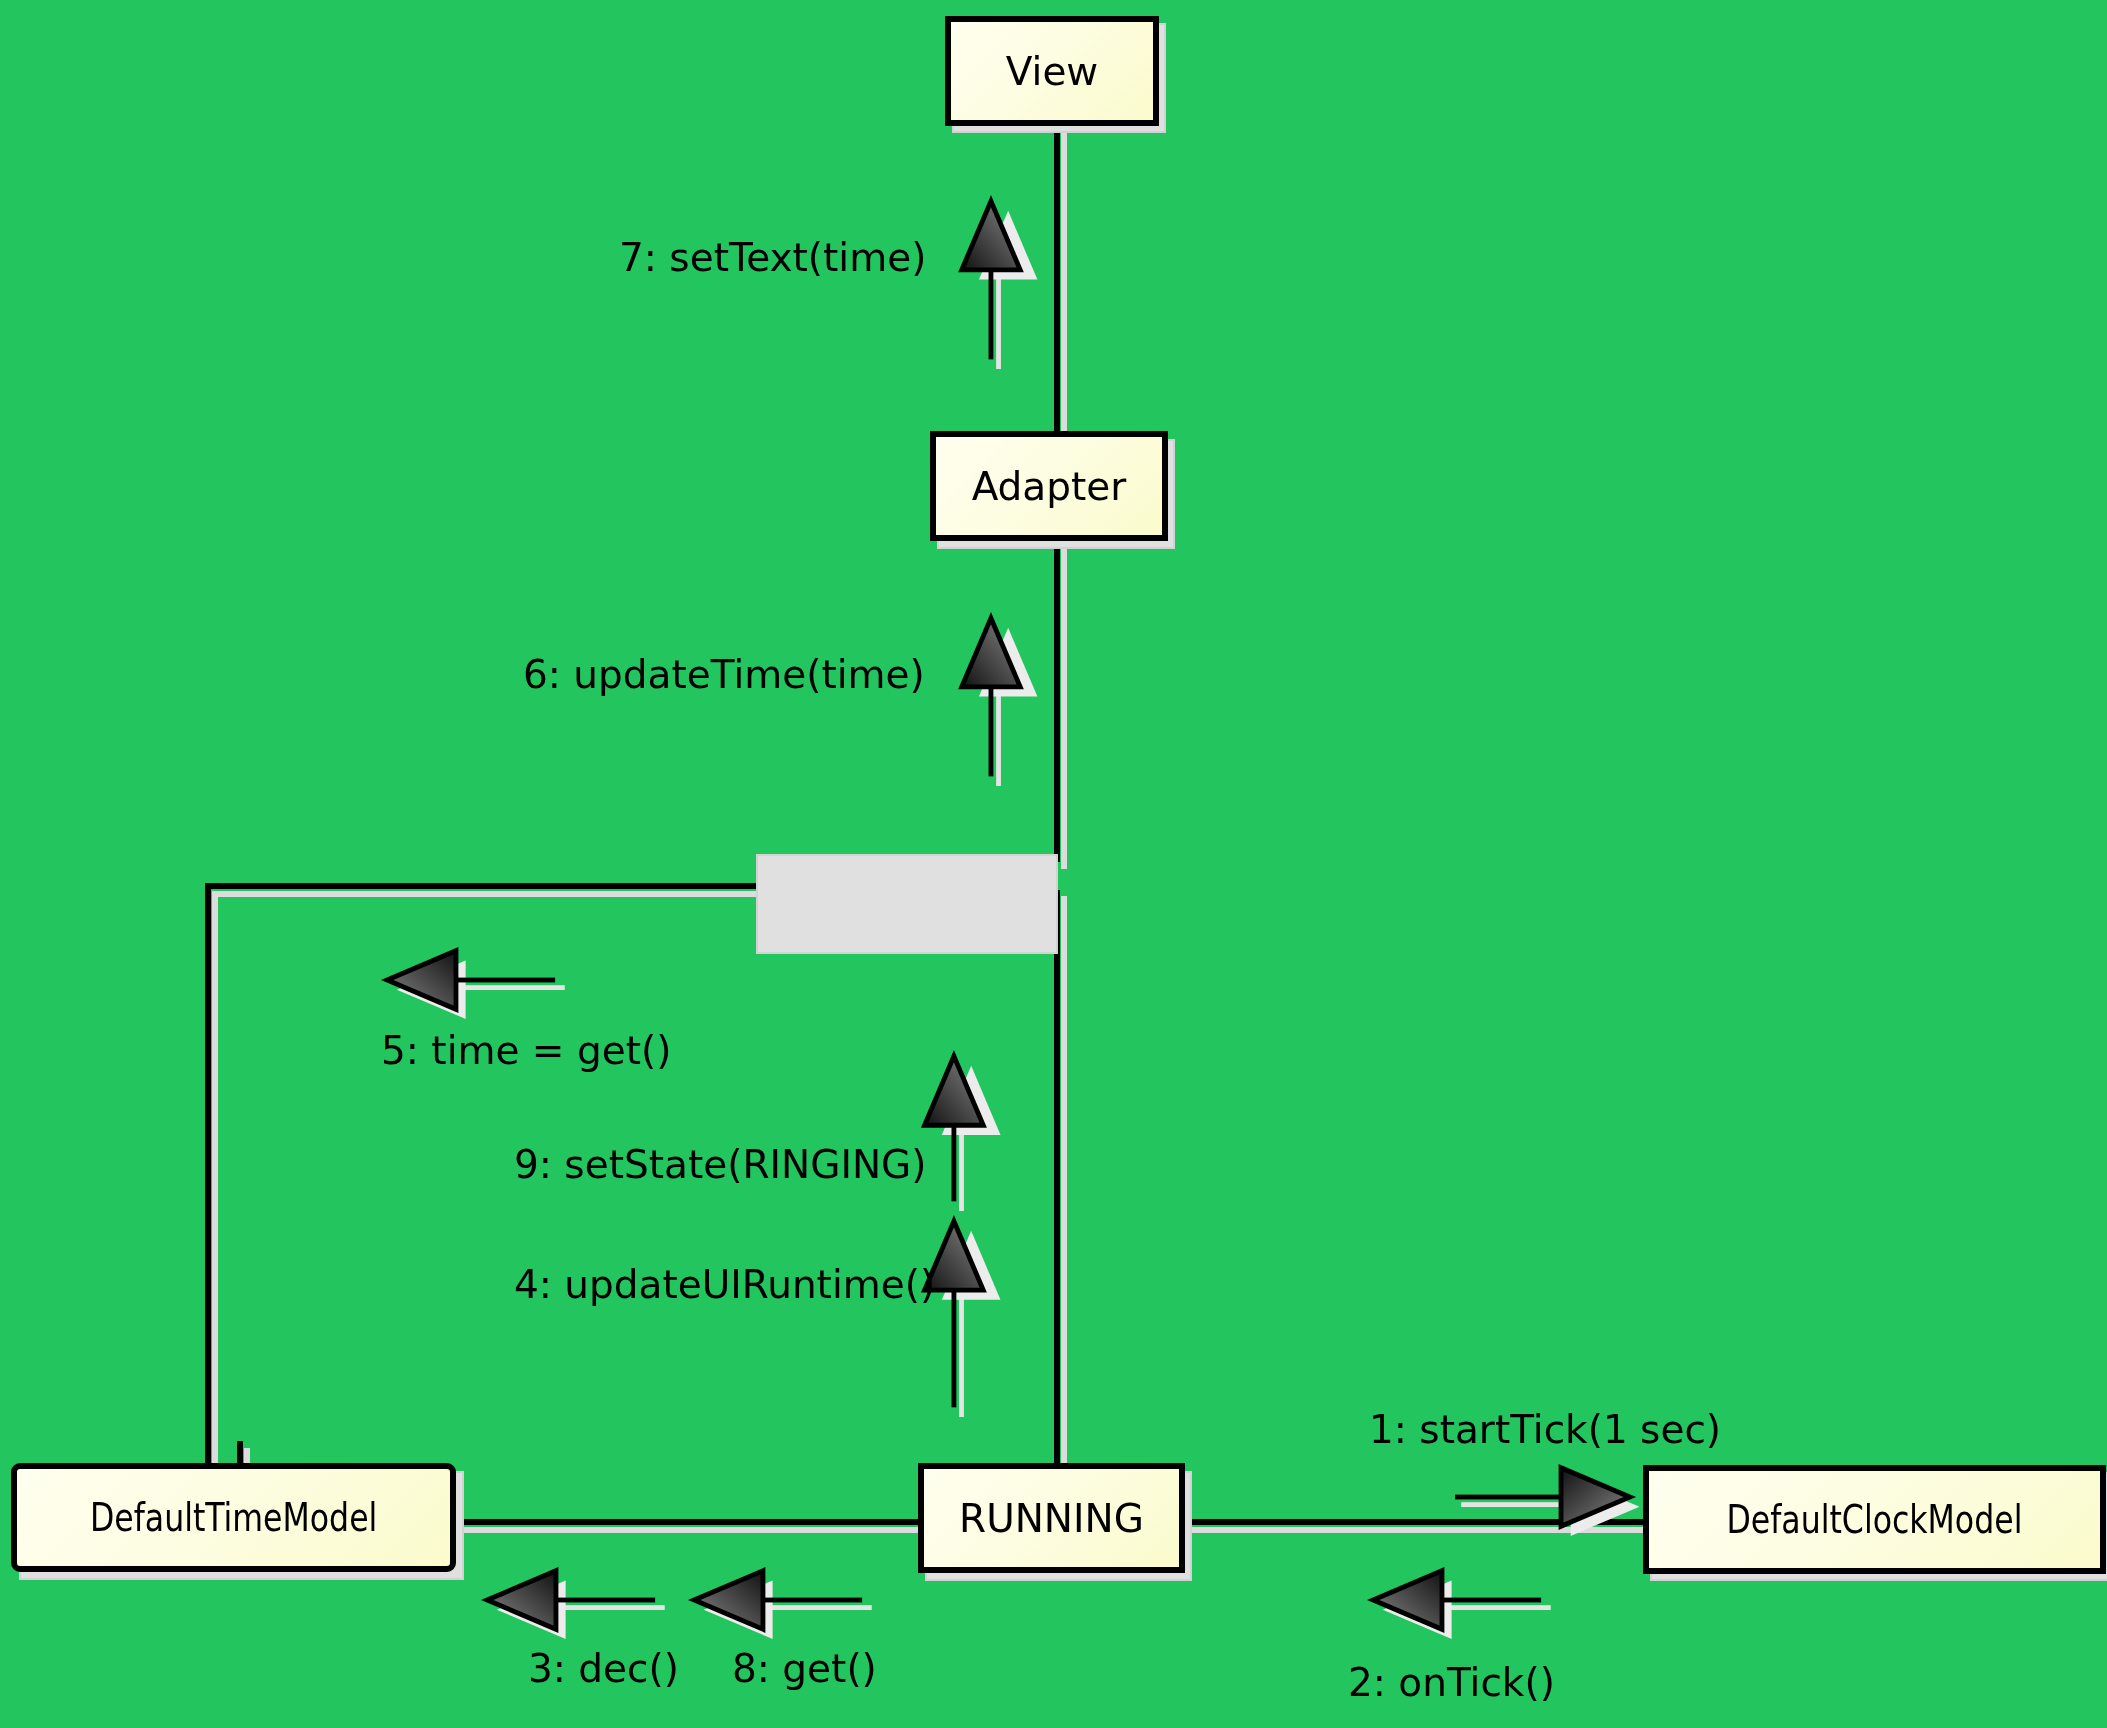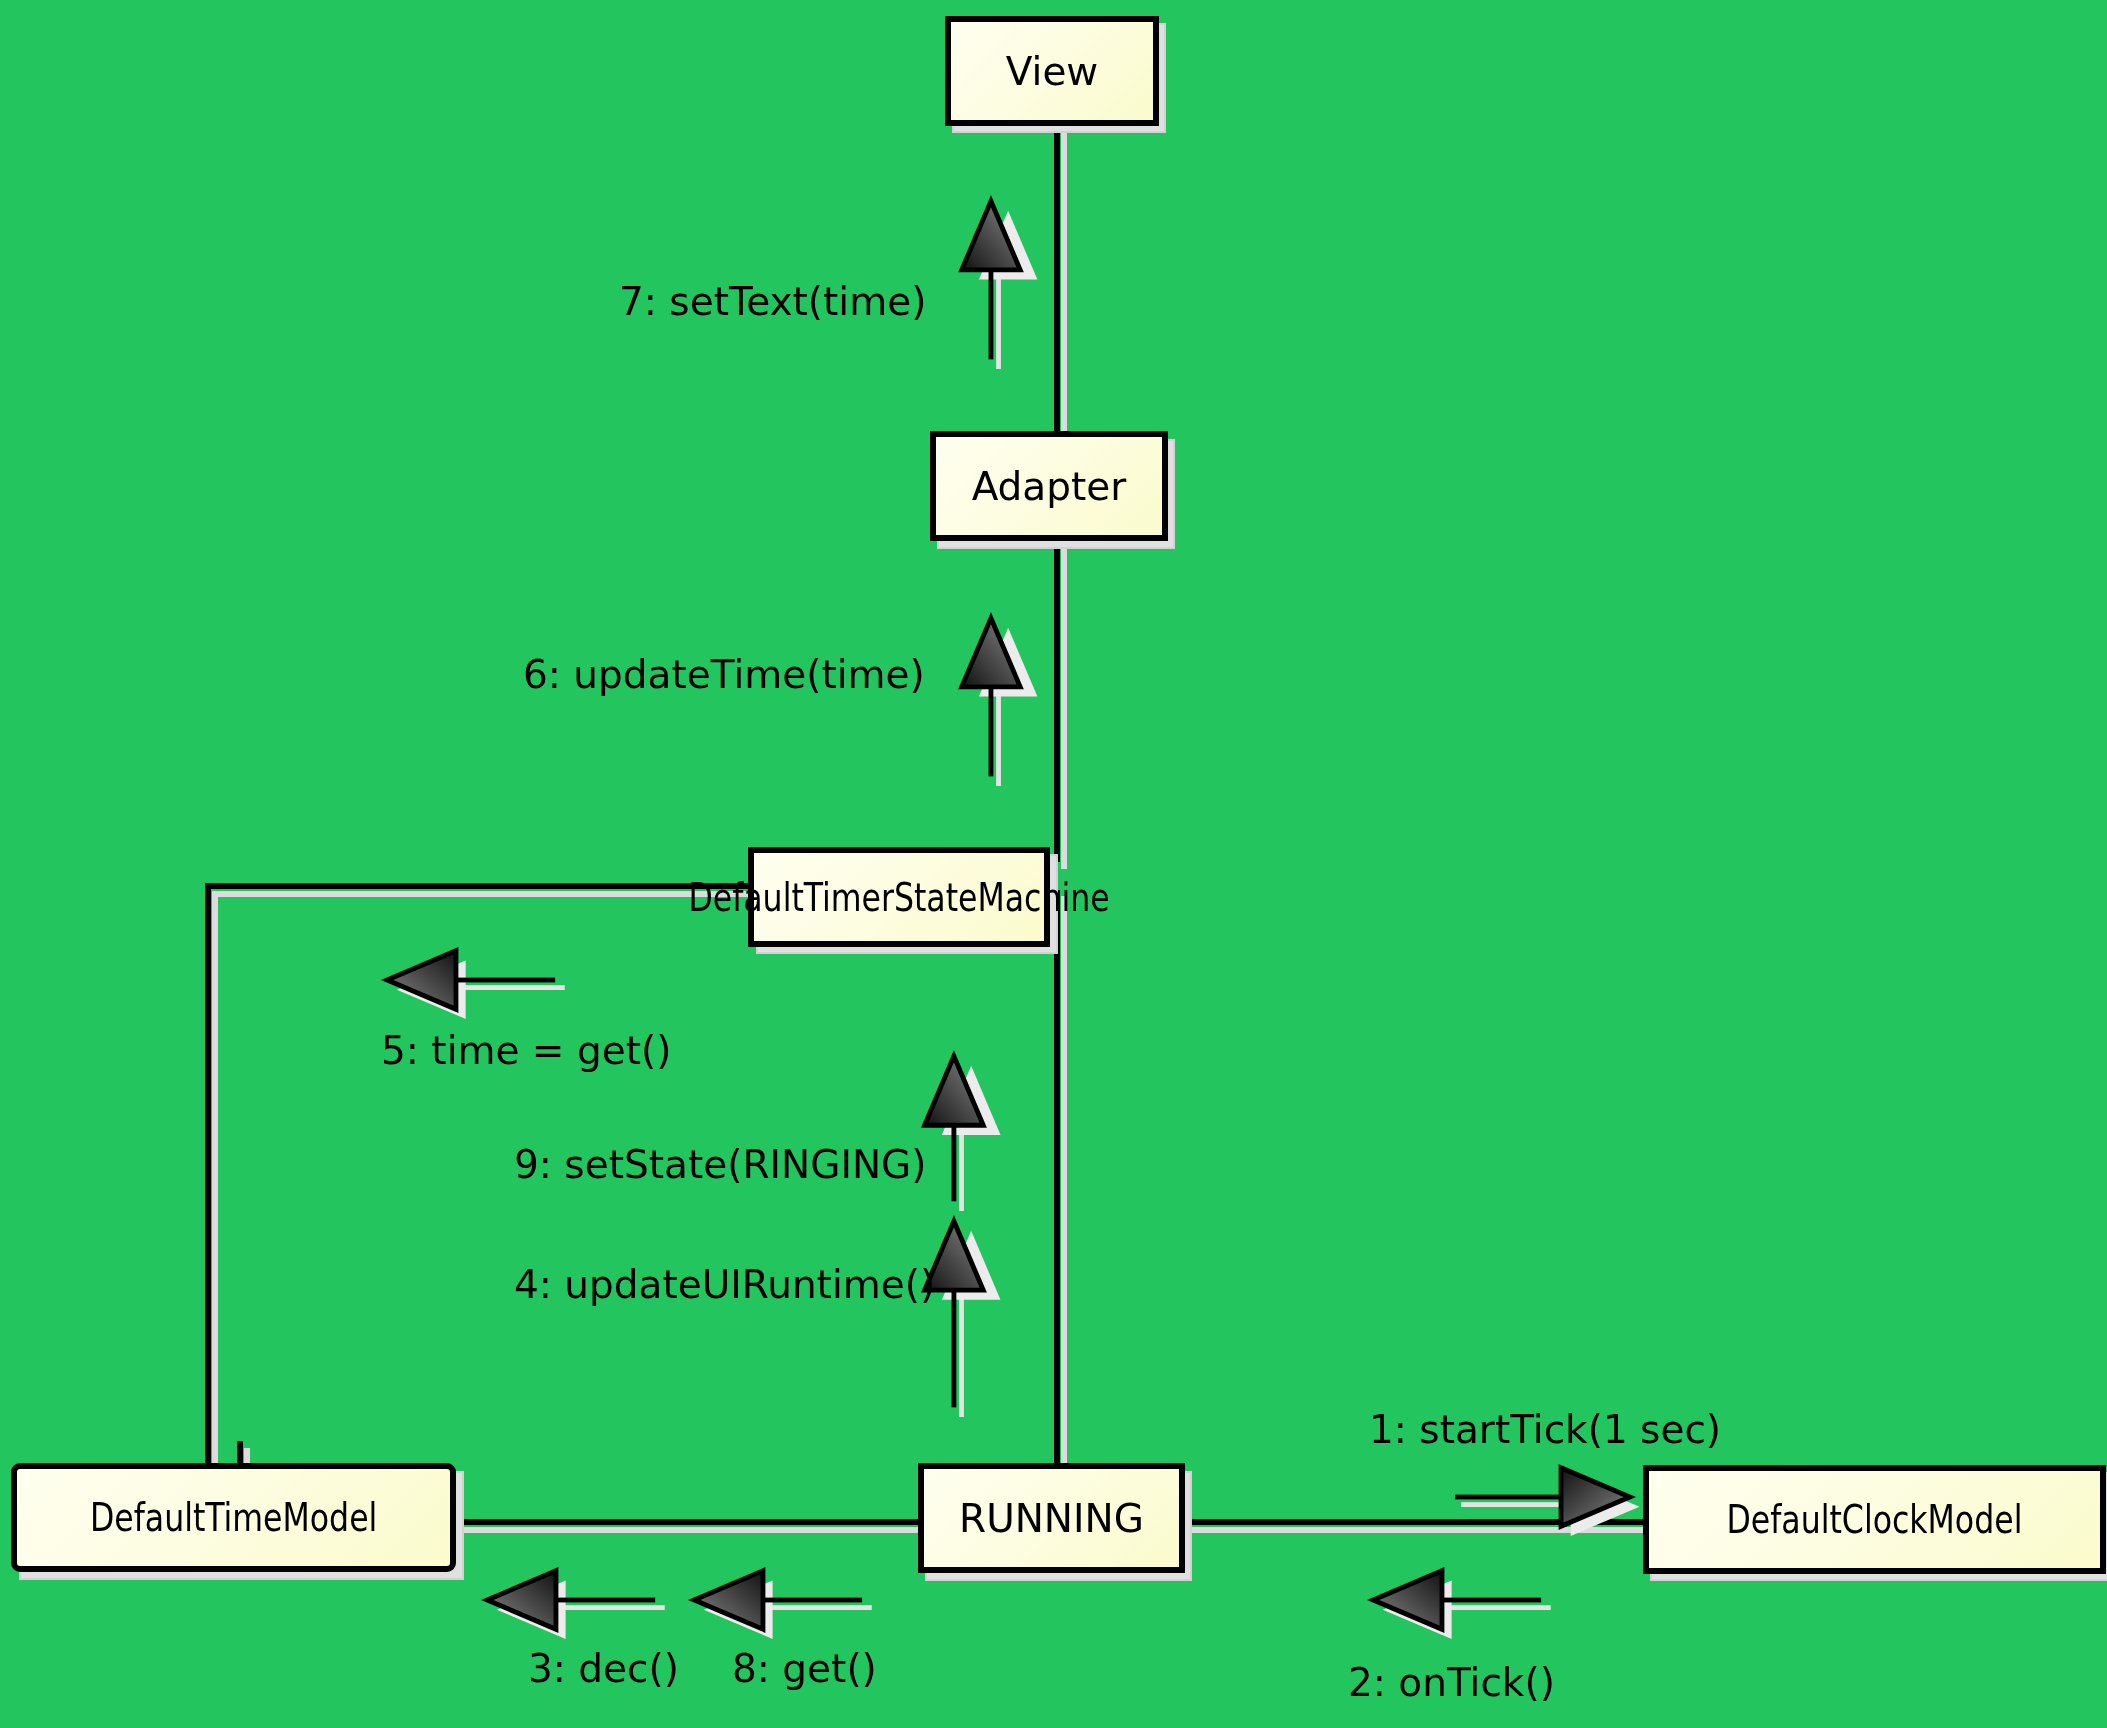--- a/index.html
+++ b/index.html
@@ -107,23 +107,20 @@
   <div class="obj" style="left:945px; top:16px; width:214px; height:110px;">
     <span class="obj-label">View</span>
   </div>
 
   <div class="obj-shadow" style="left:937px; top:439px; width:238px; height:110px;"></div>
   <div class="obj" style="left:930px; top:431px; width:238px; height:110px;">
     <span class="obj-label">Adapter</span>
   </div>
 
   <div class="obj-shadow" style="left:756px; top:854px; width:302px; height:100px;"></div>
-  <div class="obj" style="left:748px; top:847px; width:302px; height:100px;">
-    <span class="obj-label narrow">DefaultTimerStateMachine</span>
-  </div>
 
   <div class="obj-shadow" style="left:18.6px; top:1471px; width:445px; height:109px;"></div>
   <div class="obj" style="left:11px; top:1463px; width:445px; height:109px;border-radius:9px;">
     <span class="obj-label narrow">DefaultTimeModel</span>
   </div>
 
   <div class="obj-shadow" style="left:925px; top:1471px; width:267px; height:110px;"></div>
   <div class="obj" style="left:918px; top:1463px; width:267px; height:110px;">
     <span class="obj-label">RUNNING</span>
   </div>
@@ -142,21 +139,21 @@
         </linearGradient>
       </defs>
 
       <rect x="55" y="45" width="7" height="205" fill="#e4e4e4"></rect>
       <polygon points="58.5,6 16,106 101,106" fill="#ececec" transform="translate(14,14)"></polygon>
 
       <rect x="44" y="36" width="7" height="200" fill="#000000"></rect>
       <polygon points="47.5,6 5,106 90,106" fill="url(#gUp)" stroke="#000000" stroke-width="7"></polygon>
     </svg>
   </div>
-  <div class="msg-label" style="left:619px; top:238px;margin-top:44px;">7: setText(time)</div>
+  <div class="msg-label" style="left:619px; top:238px;">7: setText(time)</div>
 
   <div class="arrow" style="left:958px; top:614px;">
     <svg width="90" height="172" viewBox="0 0 130 250">
       <rect x="55" y="45" width="7" height="205" fill="#e4e4e4"></rect>
       <polygon points="58.5,6 16,106 101,106" fill="#ececec" transform="translate(14,14)"></polygon>
       <rect x="44" y="36" width="7" height="200" fill="#000000"></rect>
       <polygon points="47.5,6 5,106 90,106" fill="url(#gUp)" stroke="#000000" stroke-width="7"></polygon>
     </svg>
   </div>
   <div class="msg-label" style="left:523px; top:655px;">6: updateTime(time)</div>

